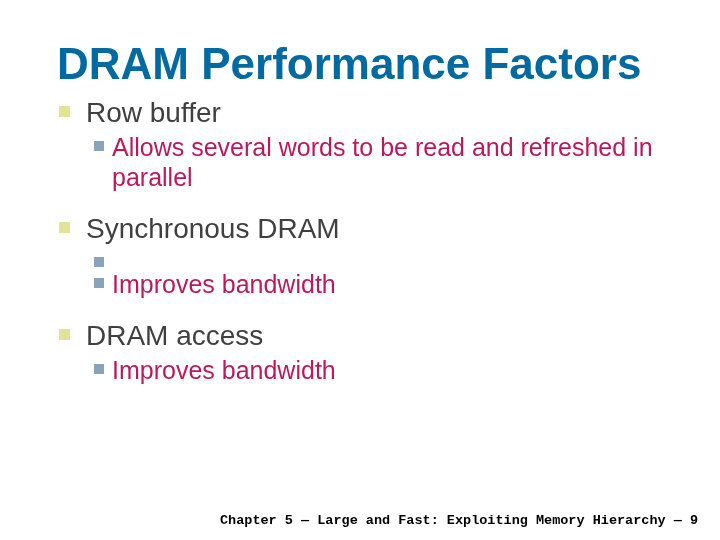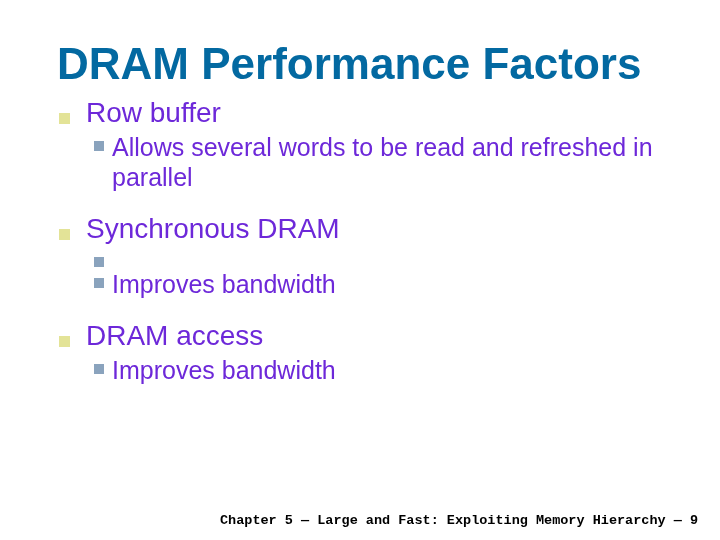--- a/index.html
+++ b/index.html
@@ -30,38 +30,38 @@
     position: absolute;
     left: 59px;
     top: 96px;
     right: 16px;
   }
   .topic + .topic {
     margin-top: 20px;
   }
   .topic-heading {
     display: flex;
-    align-items: center;
+    align-items: flex-start;
     font-size: 28px;
     line-height: 34px;
-    color: #6d28d9;
+    color: #404040;
   }
   .l1-bullet {
     flex: none;
     width: 11px;
     height: 11px;
     background: #e3e397;
     margin: 10px 16px 0 0;
   }
   .sub {
     display: flex;
     align-items: flex-start;
     font-size: 25px;
     line-height: 30px;
-    color: #6d28d9;
+    color: #be185d;
     margin: 2px 0 0 35px;
   }
   .l2-bullet {
     flex: none;
     width: 10px;
     height: 10px;
     background: #8aa3bd;
     margin: 9px 8px 0 0;
   }
   .sub-text {

